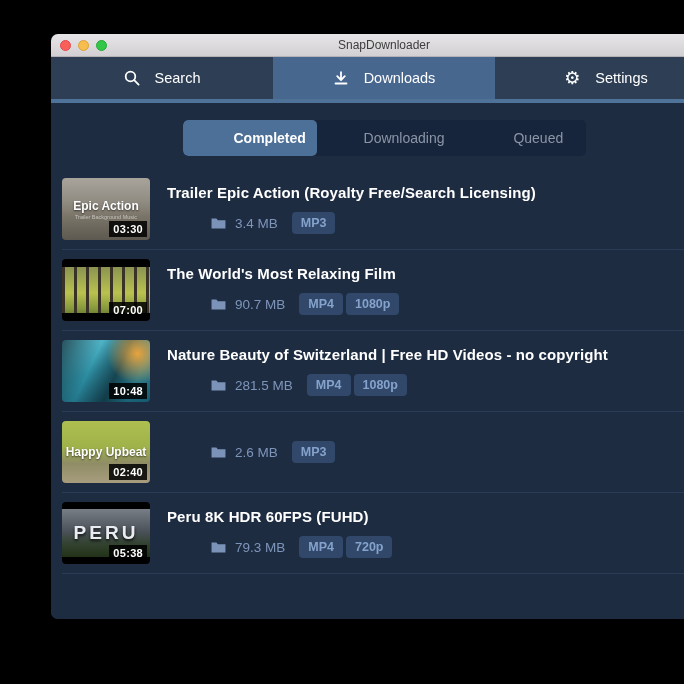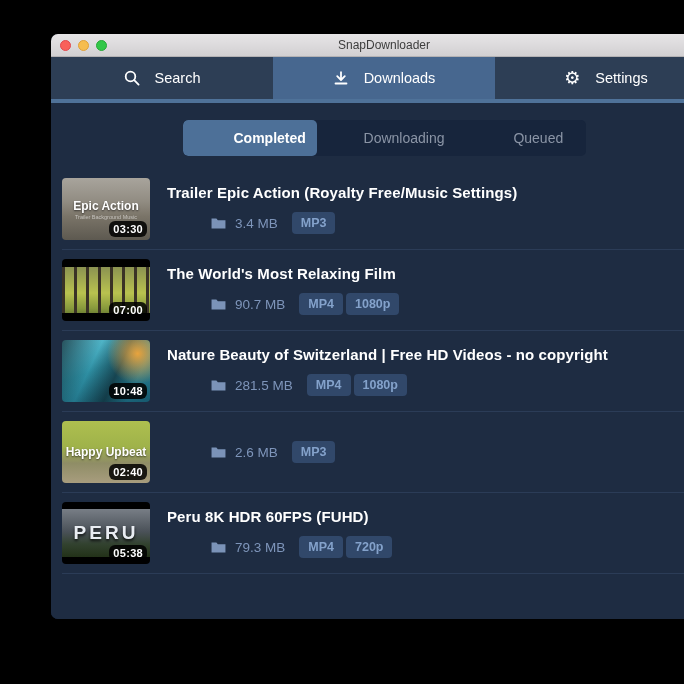--- a/index.html
+++ b/index.html
@@ -50,21 +50,21 @@
   .item{
     display:flex;align-items:center;gap:17px;padding:9px 0;
     border-bottom:1px solid #2b3c57;
   }
   .thumb{
     width:88px;height:62px;border-radius:4px;overflow:hidden;position:relative;
     flex:0 0 88px;display:flex;align-items:center;justify-content:center;
   }
   .thumb .duration{
     position:absolute;right:3px;bottom:3px;background:rgba(0,0,0,.85);
-    color:#fff;font-size:11px;font-weight:bold;padding:2px 4px;border-radius:6px;
+    color:#fff;font-size:11px;font-weight:bold;padding:2px 4px;border-radius:0;
     letter-spacing:.3px;
   }
   .thumb-title{
     position:relative;z-index:2;color:#fff;font-weight:bold;text-align:center;
     text-shadow:0 1px 2px rgba(0,0,0,.6);width:100%;
   }
   .thumb-sub{
     position:relative;z-index:2;color:rgba(255,255,255,.55);font-size:5.5px;
     text-align:center;width:100%;margin-top:1px;
   }
@@ -151,21 +151,21 @@
     <div class="list" id="download-list">
   <div class="item">
     <div class="thumb t1">
       <div>
         <div class="thumb-title">Epic Action</div>
         <div class="thumb-sub">Trailer Background Music</div>
       </div>
       <span class="duration">03:30</span>
     </div>
     <div class="info">
-      <div class="title">Trailer Epic Action (Royalty Free/Music Settings)</div>
+      <div class="title">Trailer Epic Action (Royalty Free/Search Licensing)</div>
       <div class="meta">
         <span style="display:flex;align-items:center;">
           <svg width="15" height="13" viewBox="0 0 16 14" fill="#7b93b8">
             <path d="M0.5 1.5 h5.2 l1.6 2 h8.2 v9 h-15 z"></path>
           </svg>
         </span>
         <span class="size">3.4 MB</span>
         <span class="badges-wrap"><span class="badge">MP3</span></span>
       </div>
     </div>

